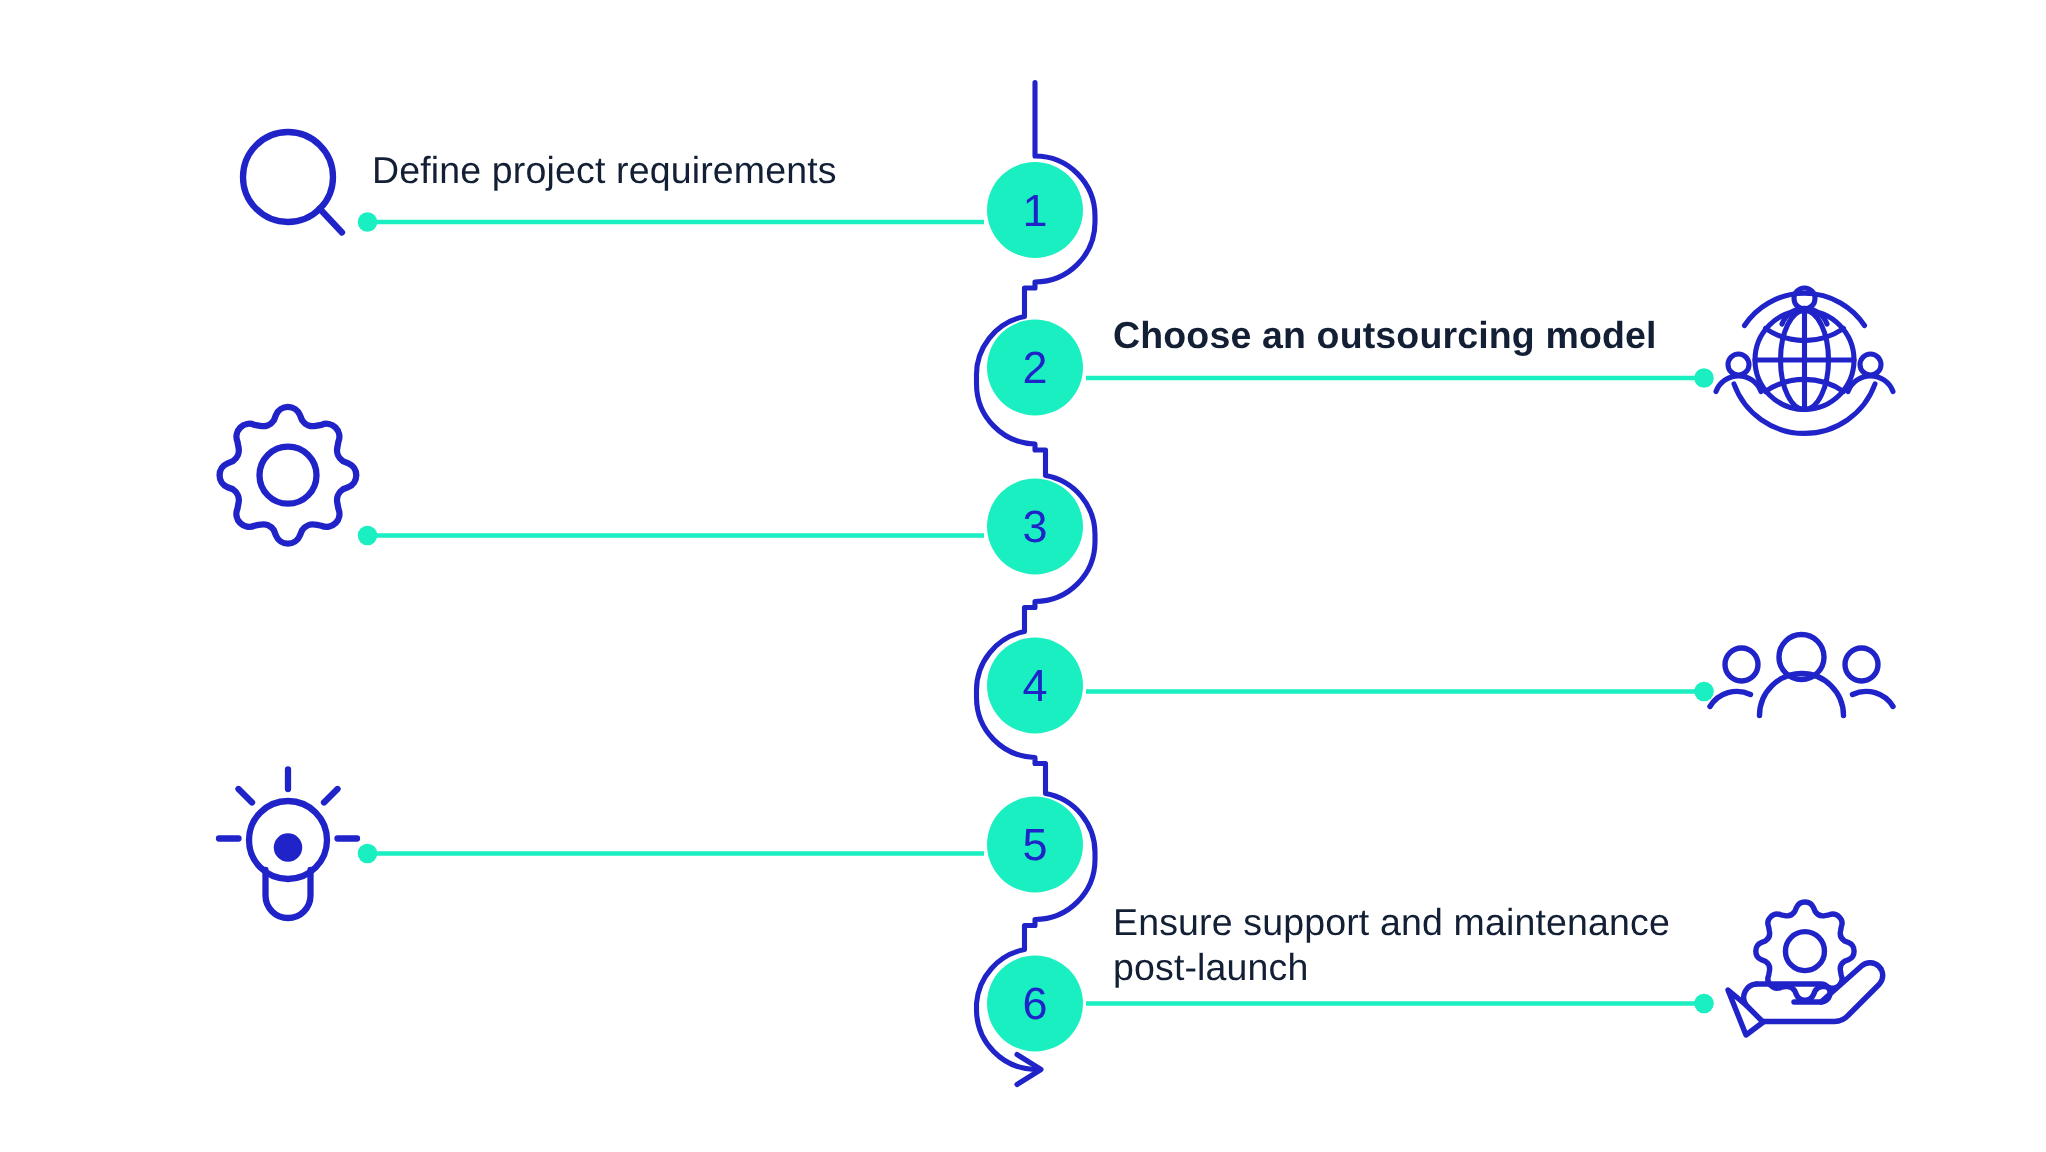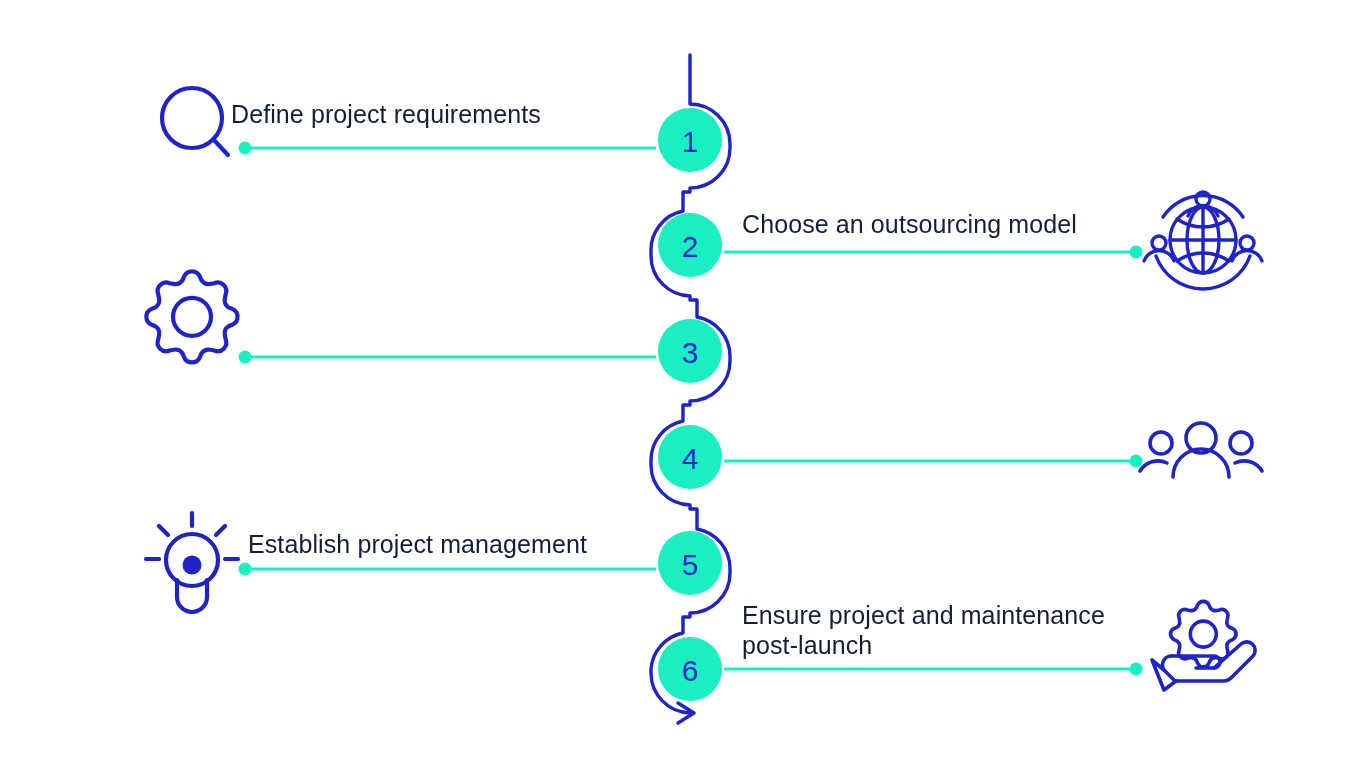--- a/index.html
+++ b/index.html
@@ -250,24 +250,23 @@
                  L 1223 681
                  A 12 12 0 0 0 1232 677
                  L 1253 656
                  A 8.5 8.5 0 0 0 1241 644
                  L 1214 668"></path>
         <path d="M 1164 670 L 1152 660 L 1164 690 L 1176 681"></path>
       </g>
     </g>
   </svg>
 
-  <div class="step-label label-left" style="left:231px; top:99px; width:400px;">Define project requirements</div>
-
-  <div class="step-label label-right" style="left:742px; top:209px; width:420px;">Choose an outsourcing model</div>
-
-
-
-  <div class="step-label label-left" style="left:248px; top:529px; width:400px;">Establish project management</div>
-
-  <div class="step-label label-right" style="left:742px; top:600px; width:420px;">Ensure project and maintenance
+  <div class="step-label label-left" style="left:248px; top:99px; width:400px;">Define project requirements</div>
+
+  <div class="step-label label-right" style="left:742px; top:209px; width:420px;font-weight:bold;">Choose an outsourcing model</div>
+
+
+
+
+  <div class="step-label label-right" style="left:742px; top:600px; width:420px;">Ensure support and maintenance
 post-launch</div>
 
 </div>
 
 </body></html>

